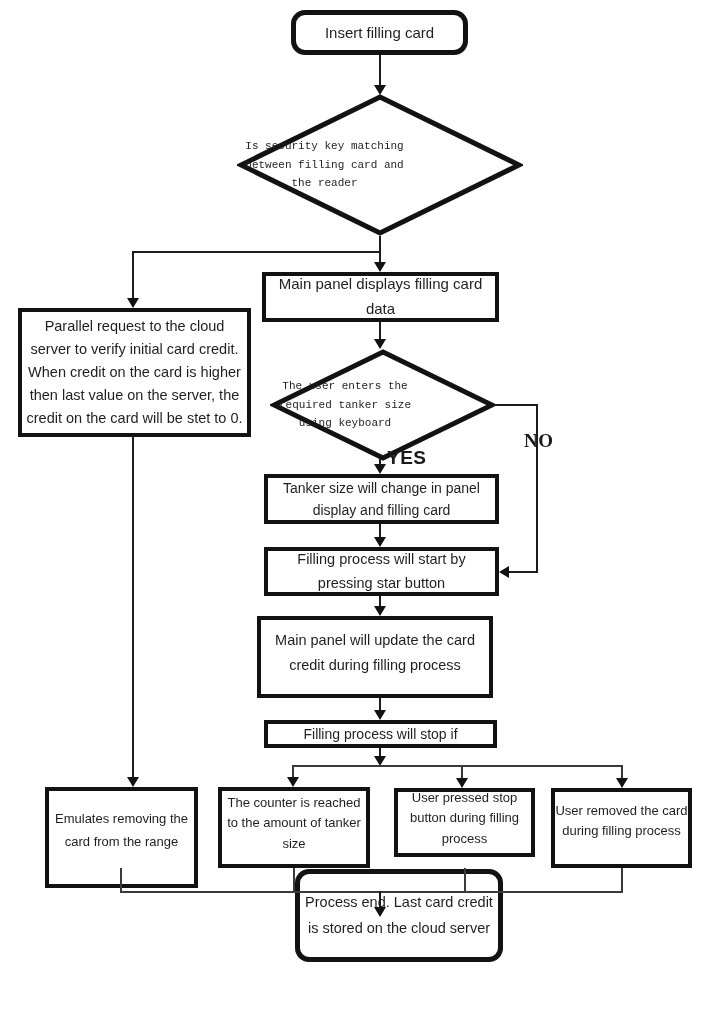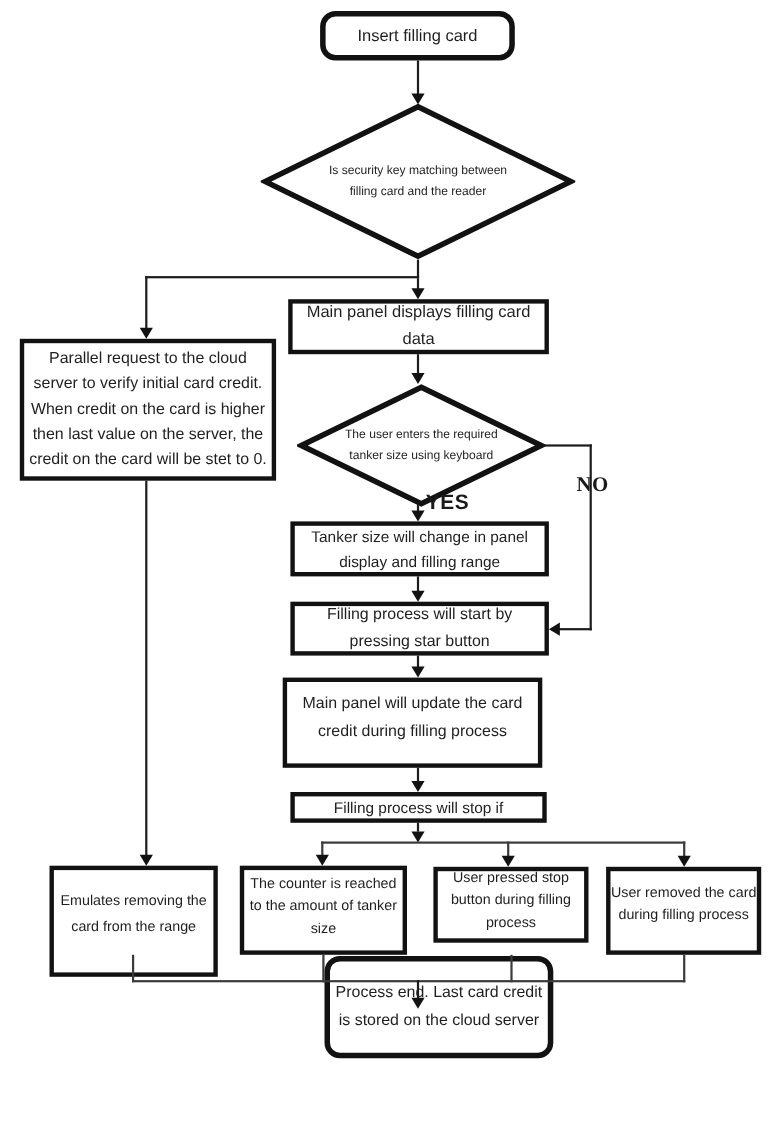--- a/index.html
+++ b/index.html
@@ -22,23 +22,23 @@
     line-height:1.45;
   }
   .terminator{
     border-width:5px;
     border-radius:14px;
   }
   .diamond{position:absolute;}
   .diamond svg{position:absolute;left:0;top:0;}
   .diamond .dtext{
     position:absolute;left:0;top:0;right:0;bottom:0;
-    display:flex;align-items:center;justify-content:center;
+    display:flex;align-items:center;
     text-align:center;
-    font-size:11px;line-height:1.7;
+    font-size:11px;line-height:1.7;font-family:Liberation Mono, monospace;
   }
   .diamond .dtext span{display:block;}
   
   .ln{position:absolute;background:#1c1c1c;}
   .ln.thin{background:#3a3a3a;}
   .ah-d{position:absolute;width:0;height:0;
     border-left:6px solid transparent;border-right:6px solid transparent;
     border-top:10px solid #121212;}
   .ah-l{position:absolute;width:0;height:0;
     border-top:6px solid transparent;border-bottom:6px solid transparent;
@@ -90,21 +90,21 @@
 
   <div class="diamond" id="n-d2">
     <svg width="226" height="112">
       <polygon points="113,3 222,56 113,109 4,56" fill="#ffffff" stroke="#121212" stroke-width="5"></polygon>
     </svg>
     <div class="dtext">
       <span>The user enters the required tanker size using keyboard</span>
     </div>
   </div>
 
-  <div class="rect" id="n-tanker">Tanker size will change in panel display and filling range</div>
+  <div class="rect" id="n-tanker">Tanker size will change in panel display and filling card</div>
 
   <div class="rect" id="n-fillstart">Filling process will start by pressing star button</div>
 
   <div class="rect" id="n-update">Main panel will update the card credit during filling process</div>
 
   <div class="rect" id="n-stopif">Filling process will stop if</div>
 
   <div class="rect" id="n-emulate">Emulates removing the card from the range</div>
 
   <div class="rect" id="n-counter">The counter is reached to the amount of tanker size</div>

